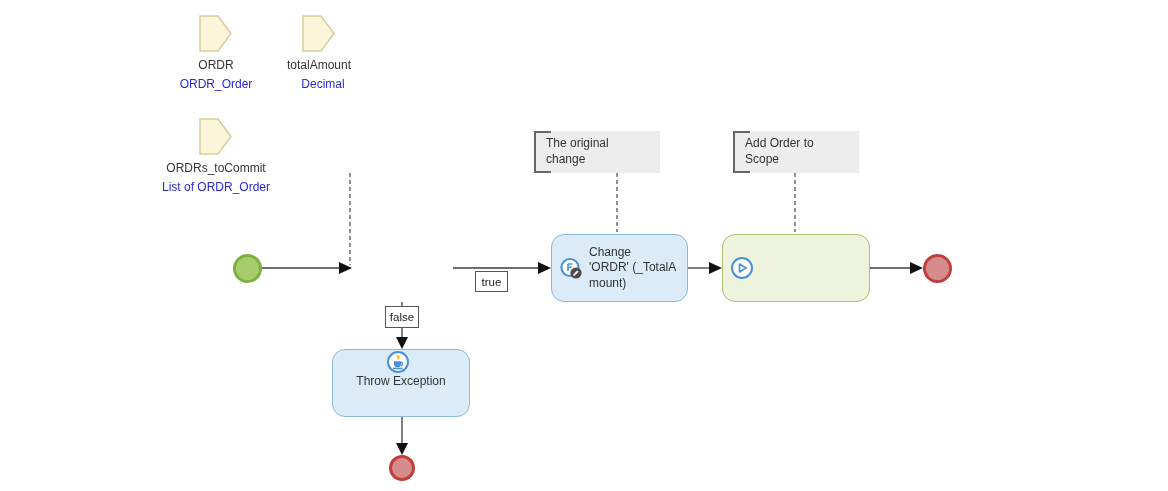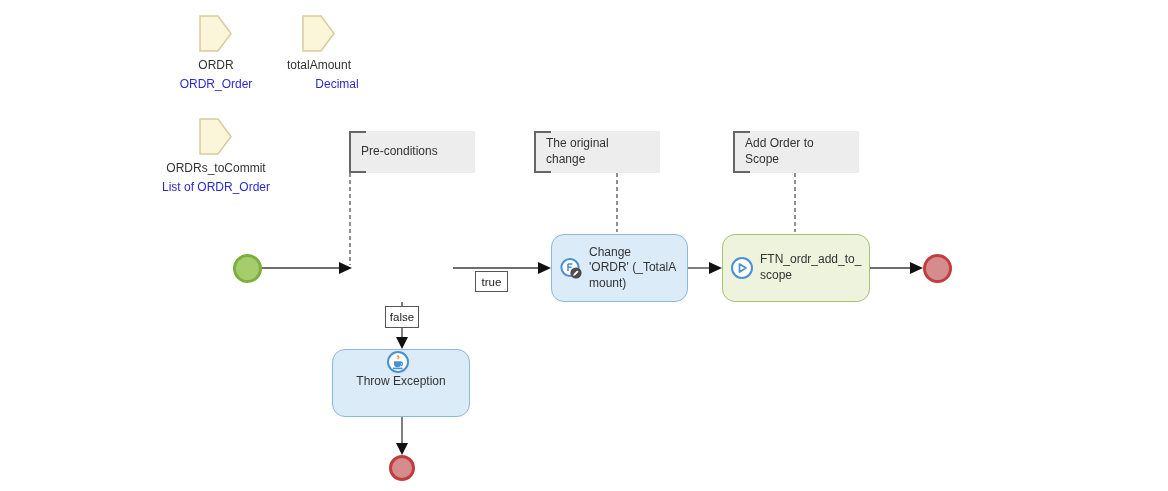--- a/index.html
+++ b/index.html
@@ -114,35 +114,31 @@
     </svg>
     <div class="param-name" style="left:146px;top:58px">ORDR</div>
     <div class="param-type" style="left:136px;top:77px">ORDR_Order</div>
   </div>
 
   <div>
     <svg class="param-shape" style="left:302px;top:15px" viewBox="0 0 33 37">
       <polygon points="1,1 19,1 32,18.5 19,36 1,36" fill="#fbf6d9" stroke="#d8cc9c" stroke-width="1.5"></polygon>
     </svg>
     <div class="param-name" style="left:249px;top:58px">totalAmount</div>
-    <div class="param-type" style="left:257px;top:77px">Decimal</div>
+    <div class="param-type" style="left:243px;top:77px">Decimal</div>
   </div>
 
   <div>
     <svg class="param-shape" style="left:199px;top:118px" viewBox="0 0 33 37">
       <polygon points="1,1 19,1 32,18.5 19,36 1,36" fill="#fbf6d9" stroke="#d8cc9c" stroke-width="1.5"></polygon>
     </svg>
     <div class="param-name" style="left:146px;top:161px">ORDRs_toCommit</div>
     <div class="param-type" style="left:136px;top:180px">List of ORDR_Order</div>
   </div>
 
-  <div class="annotation" style="left:349px;top:131px">
-    <div class="bracket"></div>
-    <span class="ann-text">Pre-conditions</span>
-  </div>
   <div class="annotation" style="left:534px;top:131px">
     <div class="bracket"></div>
     <span class="ann-text">The original
 change</span>
   </div>
   <div class="annotation" style="left:733px;top:131px">
     <div class="bracket"></div>
     <span class="ann-text">Add Order to
 Scope</span>
   </div>
@@ -166,22 +162,20 @@
     <div class="act-label">Change
 'ORDR' (_TotalA
 mount)</div>
   </div>
 
   <div class="activity green act-call">
     <svg class="icon" viewBox="0 0 24 24">
       <circle cx="12" cy="12" r="10" fill="#ffffff" stroke="#4a90d4" stroke-width="2"></circle>
       <path d="M9.5,8 L16,12 L9.5,16 Z" fill="none" stroke="#4a90d4" stroke-width="1.7" stroke-linejoin="round"></path>
     </svg>
-    <div class="act-label">FTN_ordr_add_to_
-scope</div>
   </div>
 
   <div class="activity blue act-throw">
     <svg class="icon" viewBox="0 0 24 24">
       <circle cx="12" cy="12" r="10" fill="#ffffff" stroke="#4a90d4" stroke-width="2"></circle>
       <path d="M8,11.3 h7 v2.6 a3.5,3.3 0 0 1 -7,0 z" fill="#4a90d4"></path>
       <path d="M15,12 a2.1,2 0 0 1 0,3.8" fill="none" stroke="#4a90d4" stroke-width="1.4"></path>
       <line x1="7" y1="18.4" x2="16.5" y2="18.4" stroke="#4a90d4" stroke-width="1.6"></line>
       <path d="M11.3,6 q2.2,0.7 0.8,2.6" fill="none" stroke="#f0a030" stroke-width="1.6" stroke-linecap="round"></path>
     </svg>

